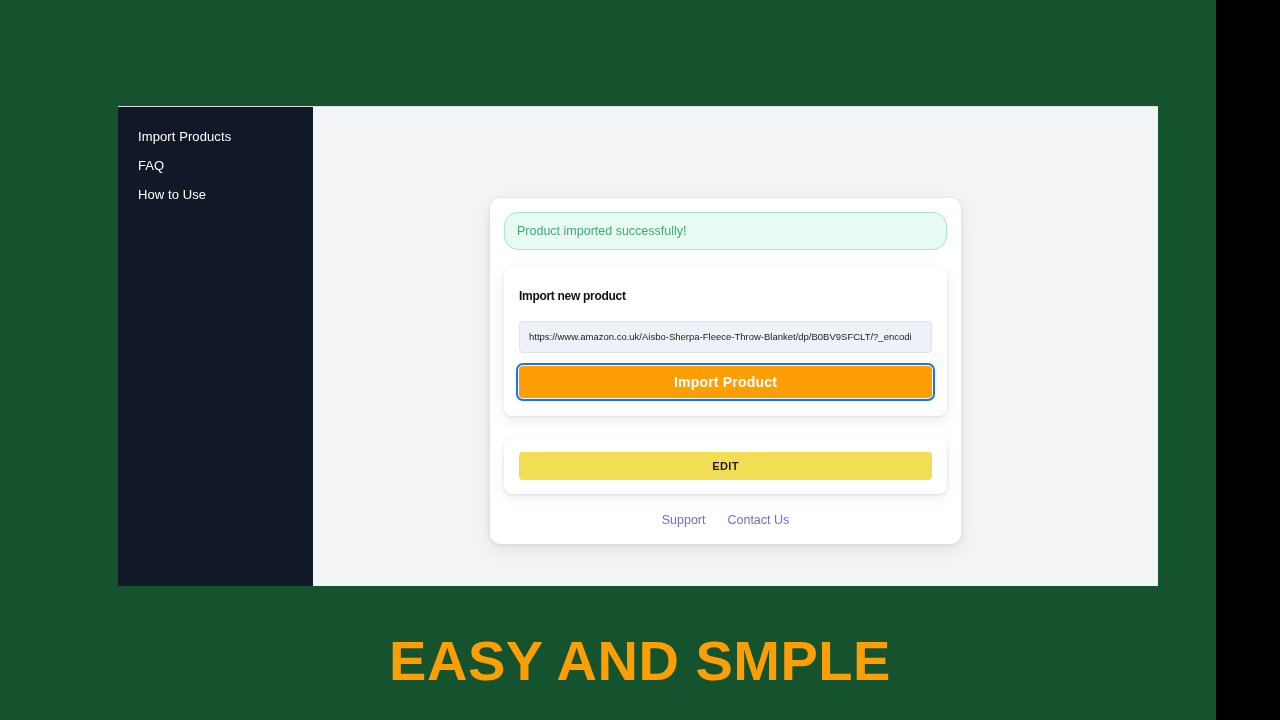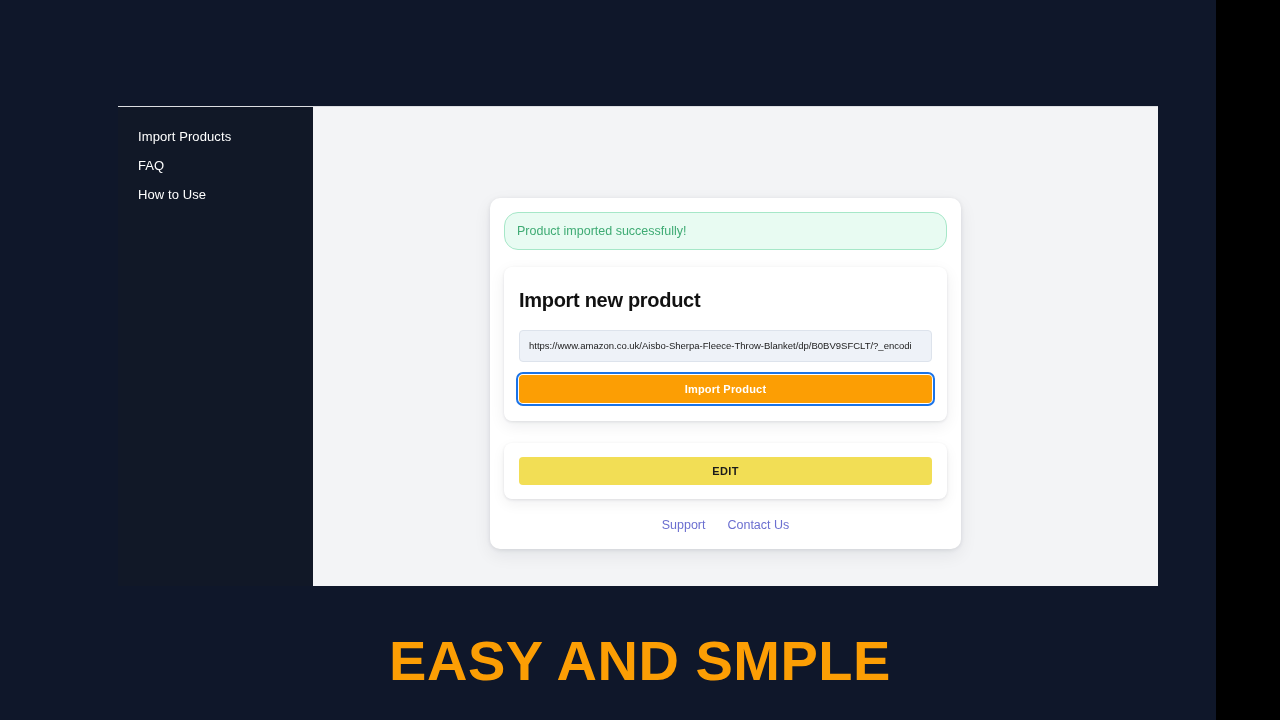--- a/index.html
+++ b/index.html
@@ -9,21 +9,21 @@
     width: 1280px;
     height: 720px;
     overflow: hidden;
     font-family: "Liberation Sans", sans-serif;
   }
 
   #stage {
     position: relative;
     width: 1216px;
     height: 720px;
-    background: #0f172a;
+    background: #14532d;
   }
 
   
   #app-window {
     position: absolute;
     left: 118px;
     top: 106px;
     width: 1040px;
     height: 480px;
     display: flex;
@@ -90,21 +90,21 @@
     background: #ffffff;
     border-radius: 8px;
     box-shadow: 0 1px 3px rgba(17, 24, 39, 0.10),
                 0 5px 16px rgba(17, 24, 39, 0.07);
     padding: 22px 15px 18px 15px;
     box-sizing: border-box;
     margin-bottom: 22px;
   }
 
   #import-title {
-    font-size: 20px;
+    font-size: 12px;
     font-weight: bold;
     color: #111111;
     letter-spacing: -0.3px;
     margin: 0 0 18px 0;
   }
 
   #url-input {
     display: block;
     width: 100%;
     box-sizing: border-box;
@@ -120,21 +120,21 @@
     outline: none;
   }
 
   #import-product-button {
     display: block;
     width: 100%;
     box-sizing: border-box;
     background: #fc9e04;
     color: #ffffff;
     font-family: "Liberation Sans", sans-serif;
-    font-size: 11px;
+    font-size: 14px;
     font-weight: bold;
     letter-spacing: 0.2px;
     border: none;
     border-radius: 4px;
     padding: 8px 0;
     cursor: pointer;
     outline: 2px solid #1a73e8;
     outline-offset: 1px;
   }
 

